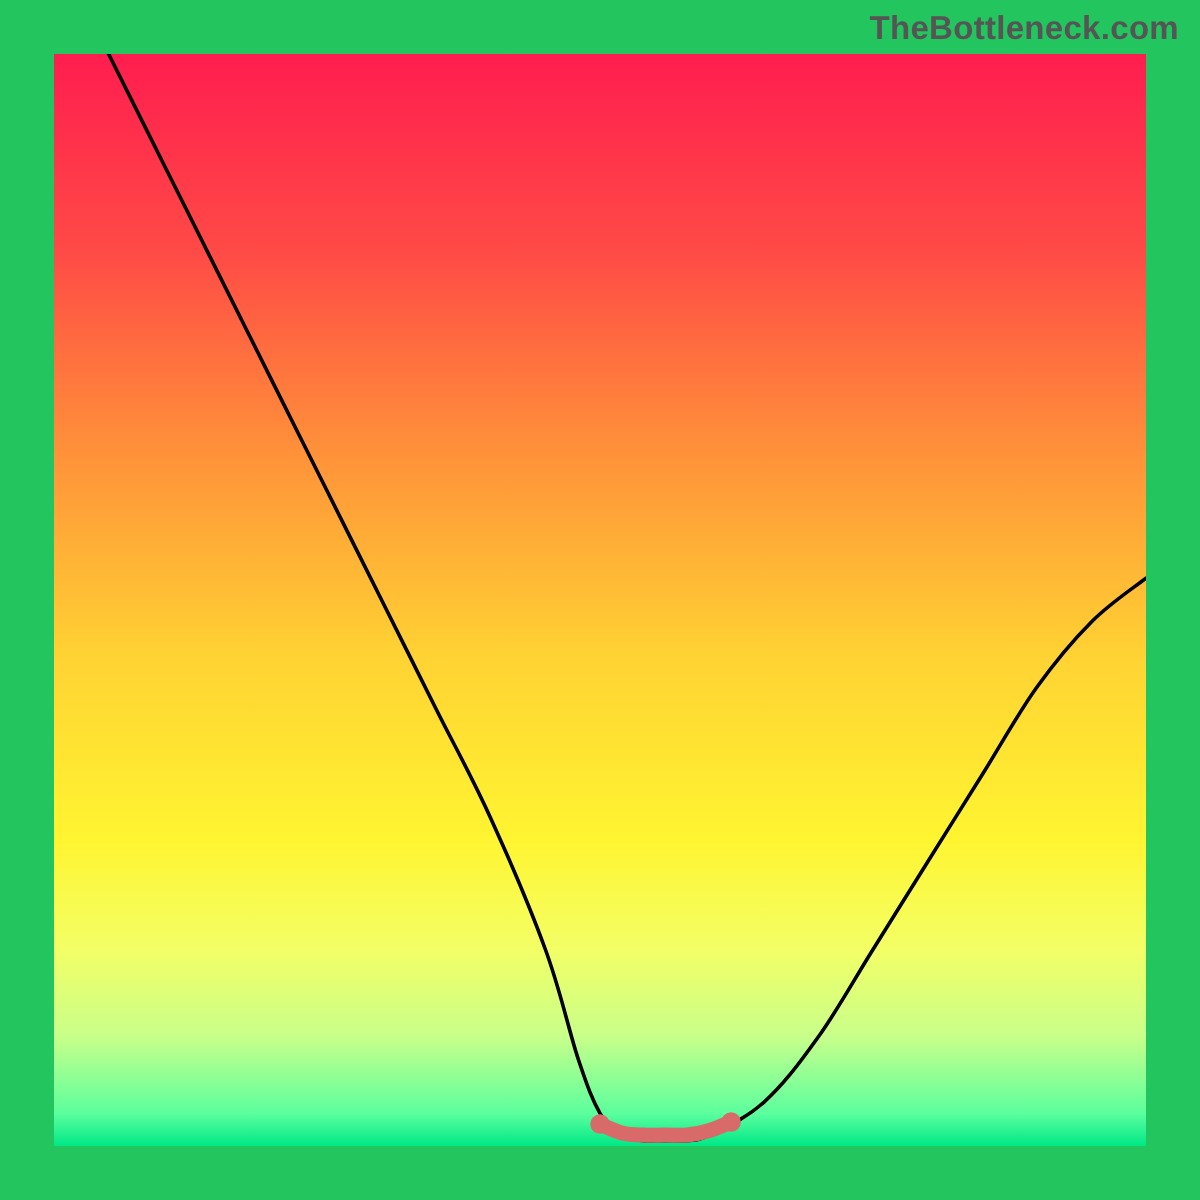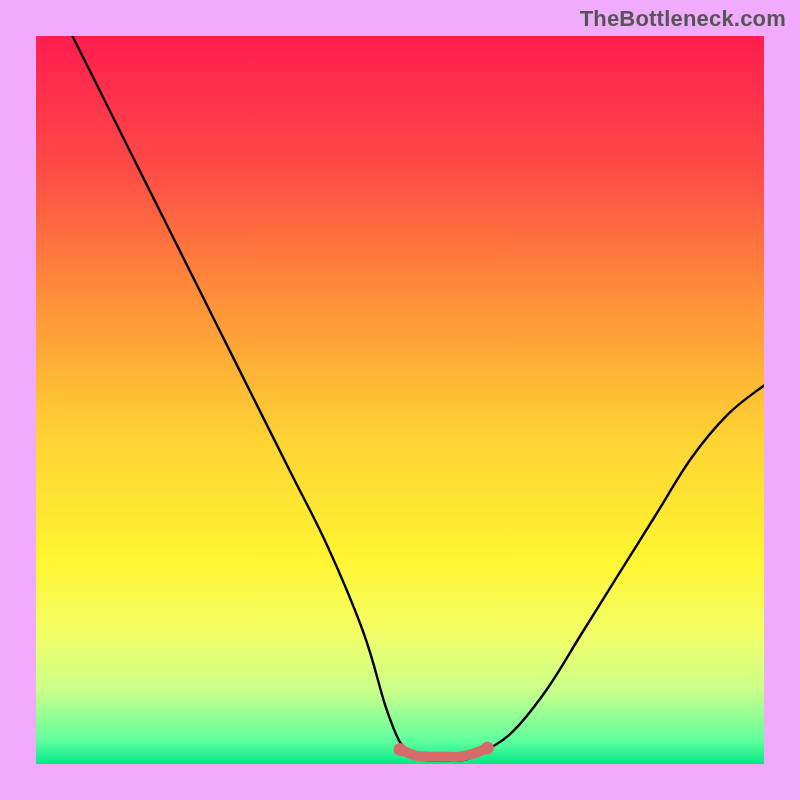--- a/index.html
+++ b/index.html
@@ -10,21 +10,21 @@
     background: #000;
     overflow: hidden;
     font-family: Arial, Helvetica, sans-serif;
   }
   .frame {
     position: absolute;
     left: 0;
     top: 0;
     width: 800px;
     height: 800px;
-    background: #f0abfc;
+    background: #22c55e;
   }
   .plot-area {
     position: absolute;
     left: 36px;
     top: 36px;
     width: 728px;
     height: 728px;
     overflow: hidden;
   }
   .gradient {

